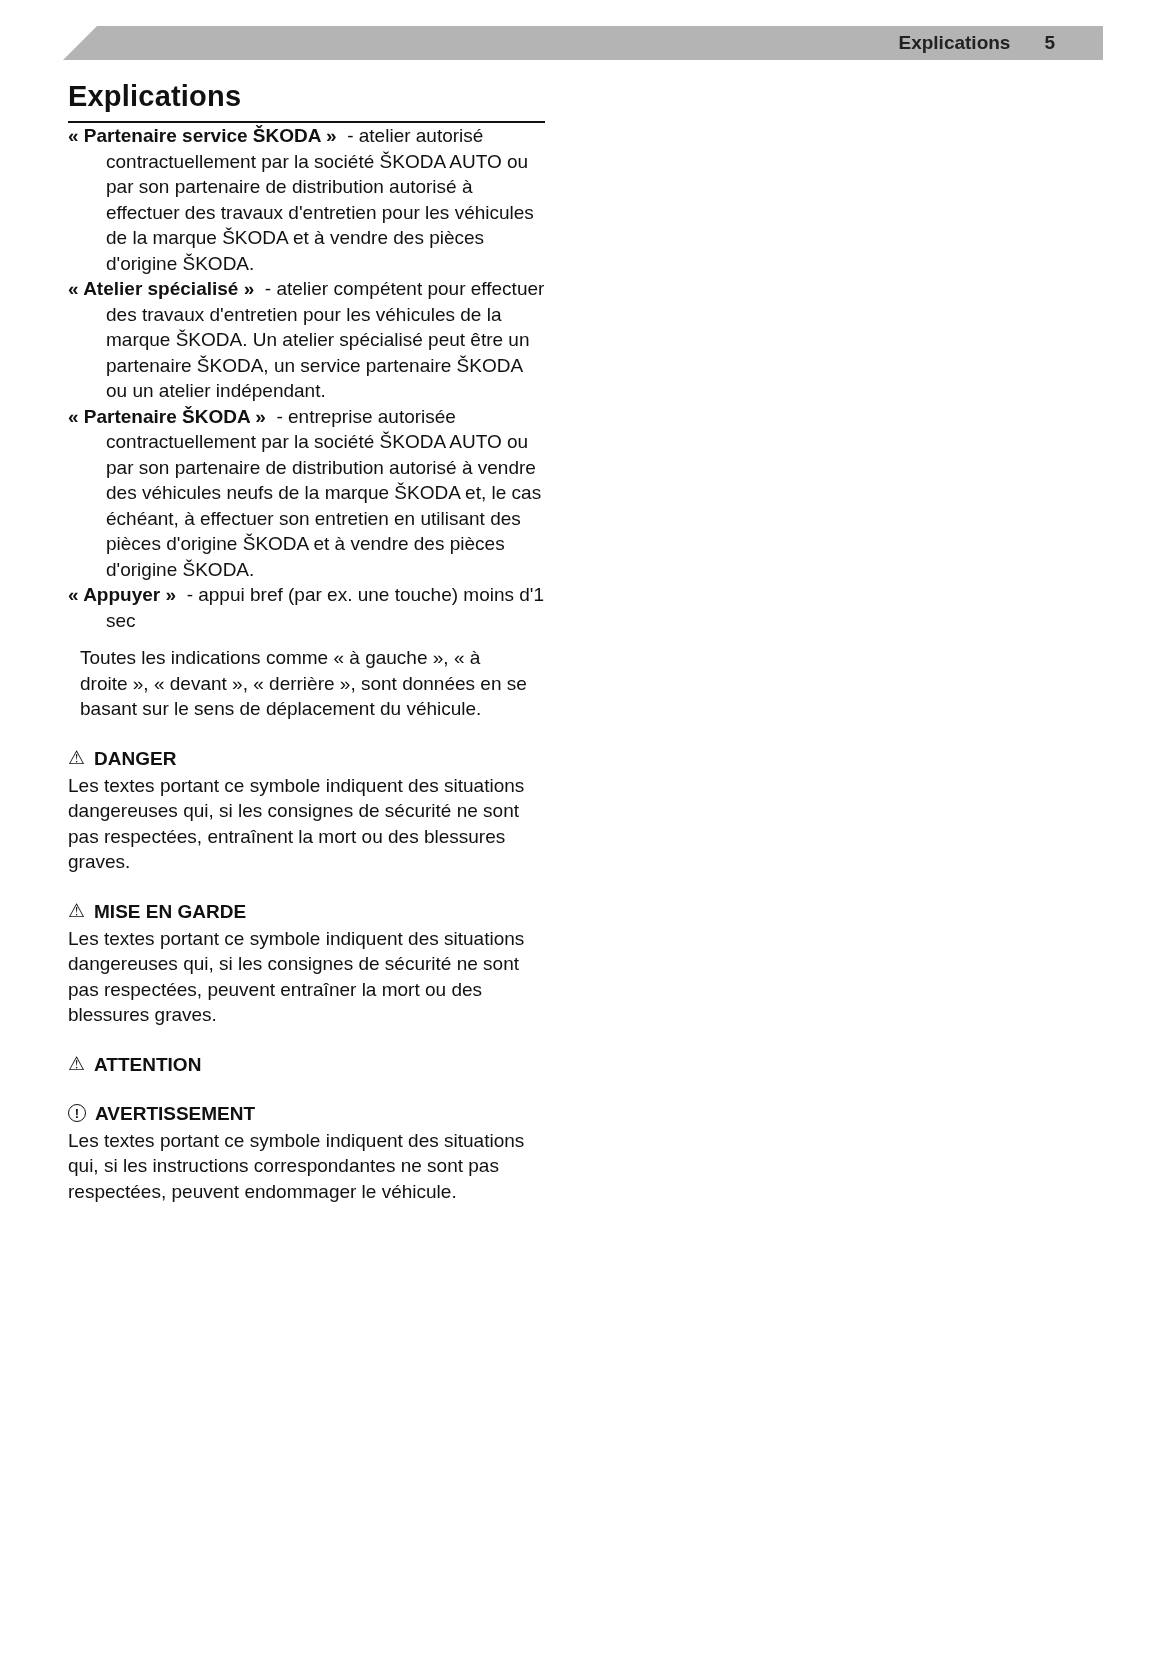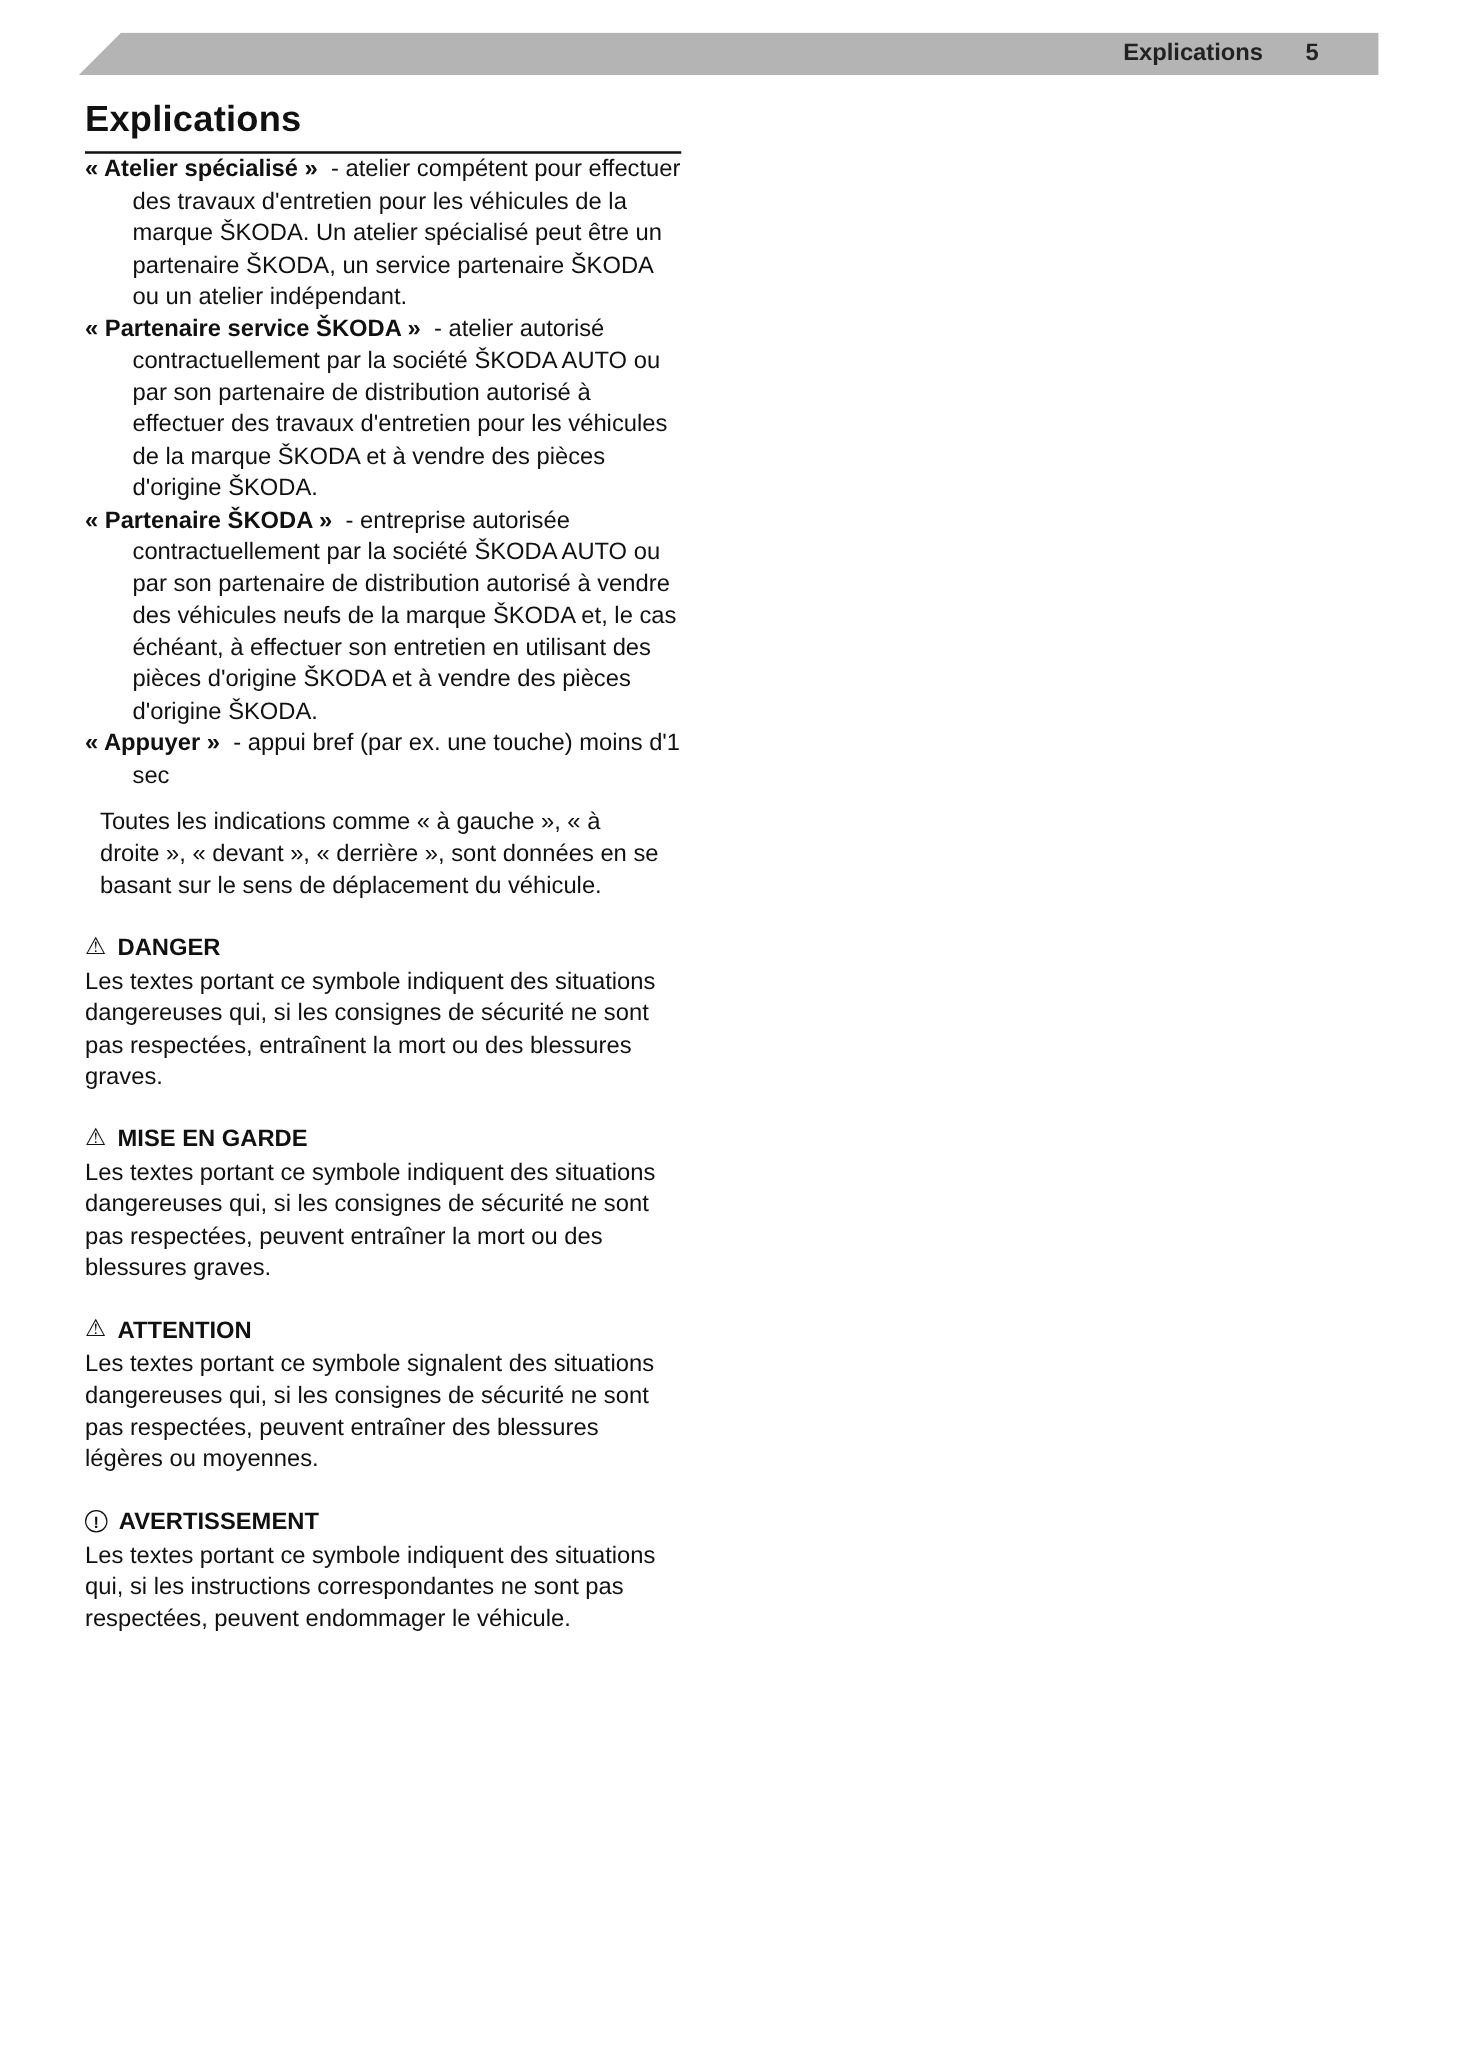--- a/index.html
+++ b/index.html
@@ -140,22 +140,22 @@
 <header class="banner">
   <span class="banner-title">Explications</span>
   <span class="banner-page">5</span>
 </header>
 
 <main class="content">
 
   <h1 class="page-title">Explications</h1>
 
   <section>
+    <p class="term-item"><b>« Partenaire service ŠKODA »</b>&nbsp; <span>- atelier autorisé contractuellement par la société ŠKODA AUTO ou par son partenaire de distribution autorisé à effectuer des travaux d'entretien pour les véhicules de la marque ŠKODA et à vendre des pièces d'origine ŠKODA.</span></p>
     <p class="term-item"><b>« Atelier spécialisé »</b>&nbsp; <span>- atelier compétent pour effectuer des travaux d'entretien pour les véhicules de la marque ŠKODA. Un atelier spécialisé peut être un partenaire ŠKODA, un service partenaire ŠKODA ou un atelier indépendant.</span></p>
-    <p class="term-item"><b>« Partenaire service ŠKODA »</b>&nbsp; <span>- atelier autorisé contractuellement par la société ŠKODA AUTO ou par son partenaire de distribution autorisé à effectuer des travaux d'entretien pour les véhicules de la marque ŠKODA et à vendre des pièces d'origine ŠKODA.</span></p>
     <p class="term-item"><b>« Partenaire ŠKODA »</b>&nbsp; <span>- entreprise autorisée contractuellement par la société ŠKODA AUTO ou par son partenaire de distribution autorisé à vendre des véhicules neufs de la marque ŠKODA et, le cas échéant, à effectuer son entretien en utilisant des pièces d'origine ŠKODA et à vendre des pièces d'origine ŠKODA.</span></p>
   </section>
 
   <section>
     <p class="term-item"><b>« Appuyer »</b>&nbsp; <span>- appui bref (par ex. une touche) moins d'1 sec</span></p>
   </section>
 
   <section>
     <p class="plain-para">Toutes les indications comme « à gauche », « à droite », « devant », « derrière », sont données en se basant sur le sens de déplacement du véhicule.</p>
   </section>
@@ -174,21 +174,20 @@
       <span>MISE EN GARDE</span>
     </div>
     <p class="notice-text">Les textes portant ce symbole indiquent des situations dangereuses qui, si les consignes de sécurité ne sont pas respectées, peuvent entraîner la mort ou des blessures graves.</p>
   </section>
 
   <section class="notice">
     <div class="notice-heading">
       <span class="tri-icon">⚠</span>
       <span>ATTENTION</span>
     </div>
-    <p class="notice-text">Les textes portant ce symbole signalent des situations dangereuses qui, si les consignes de sécurité ne sont pas respectées, peuvent entraîner des blessures légères ou moyennes.</p>
   </section>
 
   <section class="notice">
     <div class="notice-heading">
       <span class="circle-excl-icon">!</span>
       <span>AVERTISSEMENT</span>
     </div>
     <p class="notice-text">Les textes portant ce symbole indiquent des situations qui, si les instructions correspondantes ne sont pas respectées, peuvent endommager le véhicule.</p>
   </section>
 

